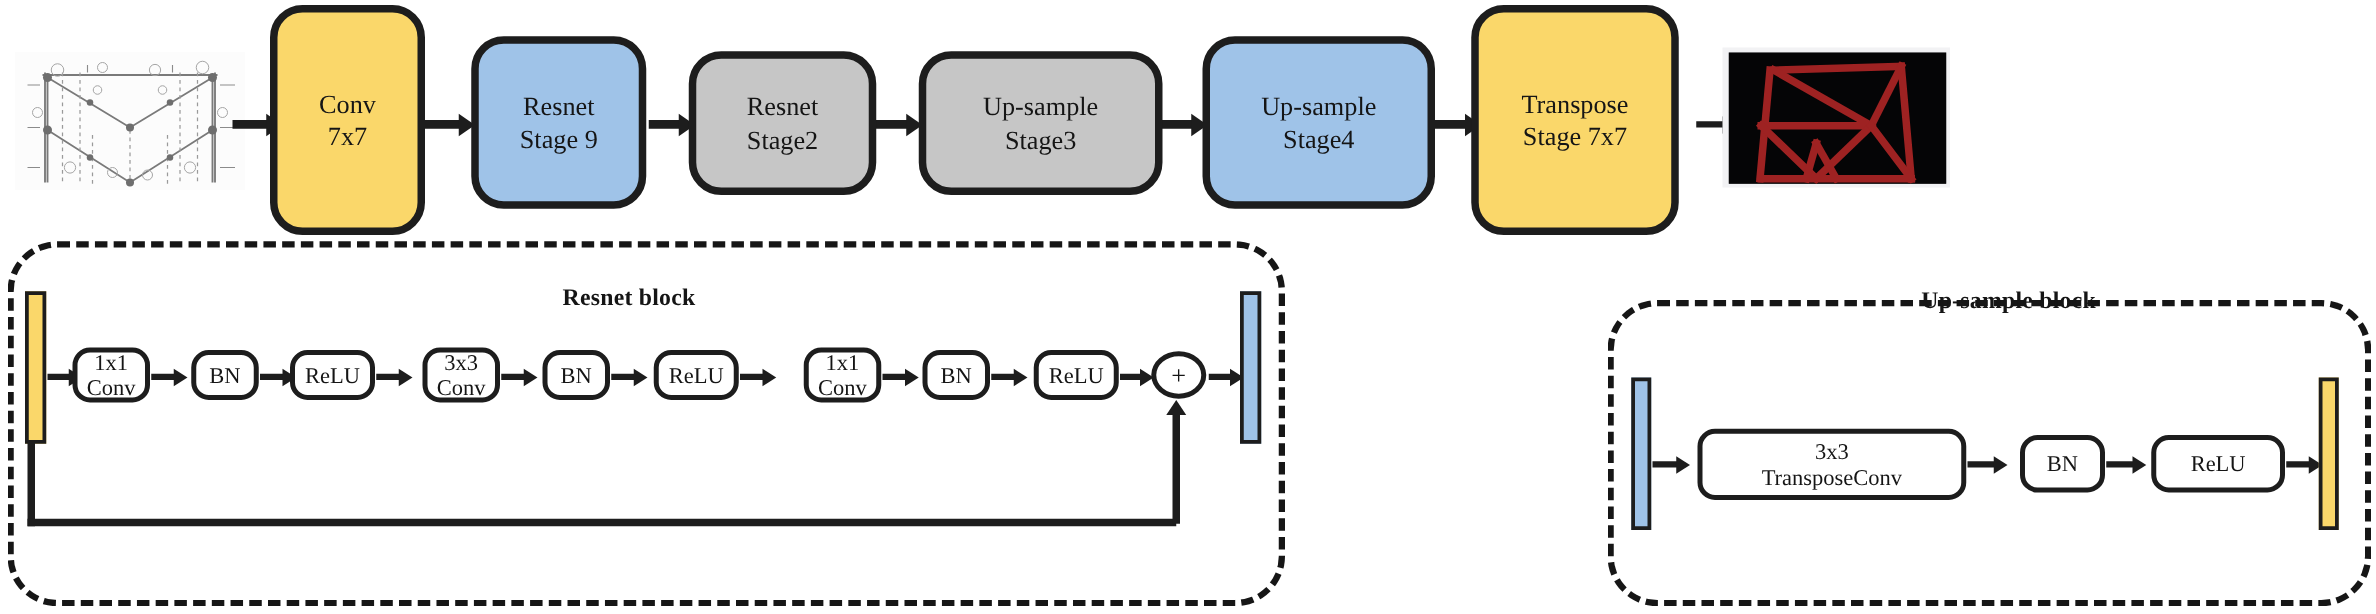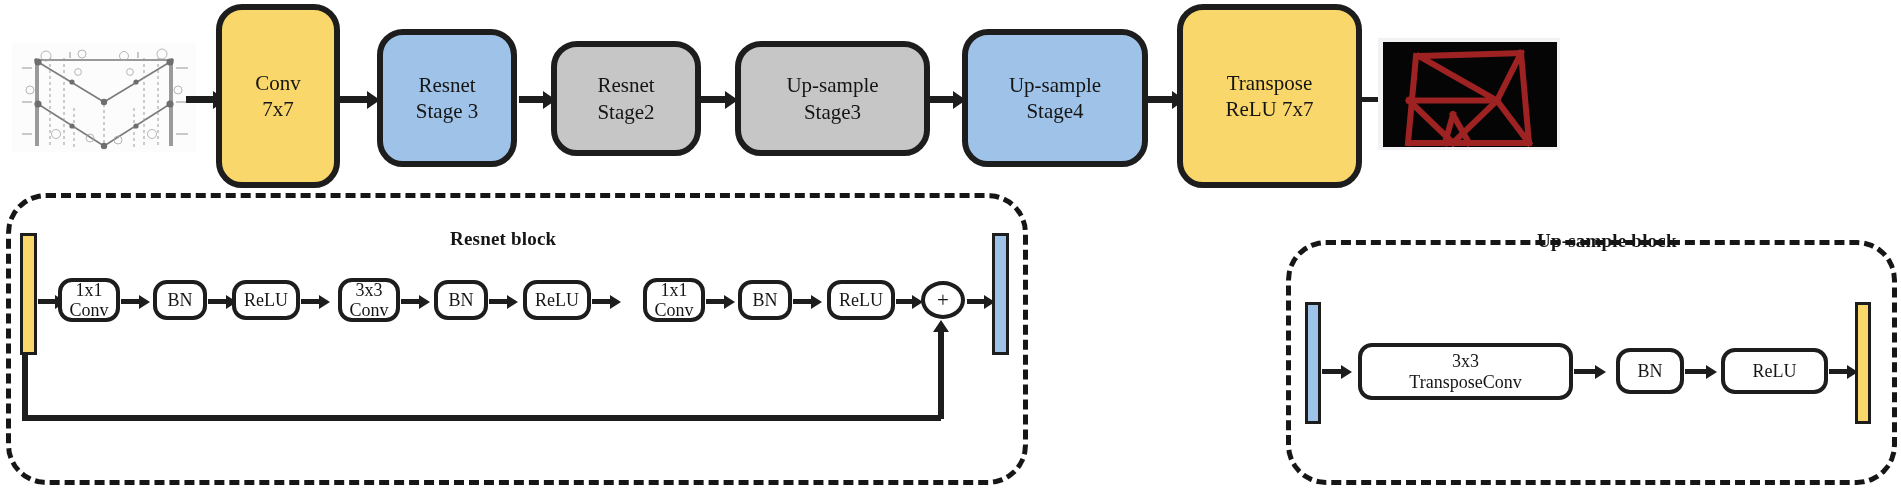--- a/index.html
+++ b/index.html
@@ -181,37 +181,37 @@
   <div class="arrow" style="left:700px;top:96px;width:26px;"></div>
   <div class="arrow" style="left:929px;top:96px;width:25px;"></div>
   <div class="arrow" style="left:1148px;top:96px;width:25px;"></div>
   <div class="arrow thin" style="left:1357px;top:97px;width:22px;"></div>
 
   <div class="stage" style="left:216px;top:4px;width:124px;height:184px;background:#FAD76A;">
     <div><span>Conv</span><br><span>7x7</span></div>
   </div>
 
   <div class="stage" style="left:377px;top:29px;width:140px;height:138px;background:#9FC3E8;">
-    <div><span>Resnet</span><br><span>Stage 3</span></div>
+    <div><span>Resnet</span><br><span>Stage 9</span></div>
   </div>
 
   <div class="stage" style="left:551px;top:41px;width:150px;height:115px;background:#C6C6C6;">
     <div><span>Resnet</span><br><span>Stage2</span></div>
   </div>
 
   <div class="stage" style="left:735px;top:41px;width:195px;height:115px;background:#C6C6C6;">
     <div><span>Up-sample</span><br><span>Stage3</span></div>
   </div>
 
   <div class="stage" style="left:962px;top:29px;width:186px;height:138px;background:#9FC3E8;">
     <div><span>Up-sample</span><br><span>Stage4</span></div>
   </div>
 
-  <div class="stage" style="left:1177px;top:4px;width:185px;height:184px;background:#FAD76A;">
-    <div><span>Transpose</span><br><span>ReLU 7x7</span></div>
+  <div class="stage" style="left:1177px;top:4px;width:166px;height:184px;background:#FAD76A;">
+    <div><span>Transpose</span><br><span>Stage 7x7</span></div>
   </div>
 
   <div class="thumb thumb-out" style="left:1378px;top:38px;width:182px;height:112px;">
     <div class="thumb-out-inner">
       <svg viewBox="0 0 174 104" width="100%" height="100%" preserveAspectRatio="none">
         <rect x="0" y="0" width="174" height="104" fill="#050506"></rect>
         <g stroke="#9E2222" stroke-width="6" fill="none" stroke-linecap="square">
           <path d="M36 14 L138 11"></path>
           <path d="M33 14 L25 100"></path>
           <path d="M138 11 L146 100"></path>

